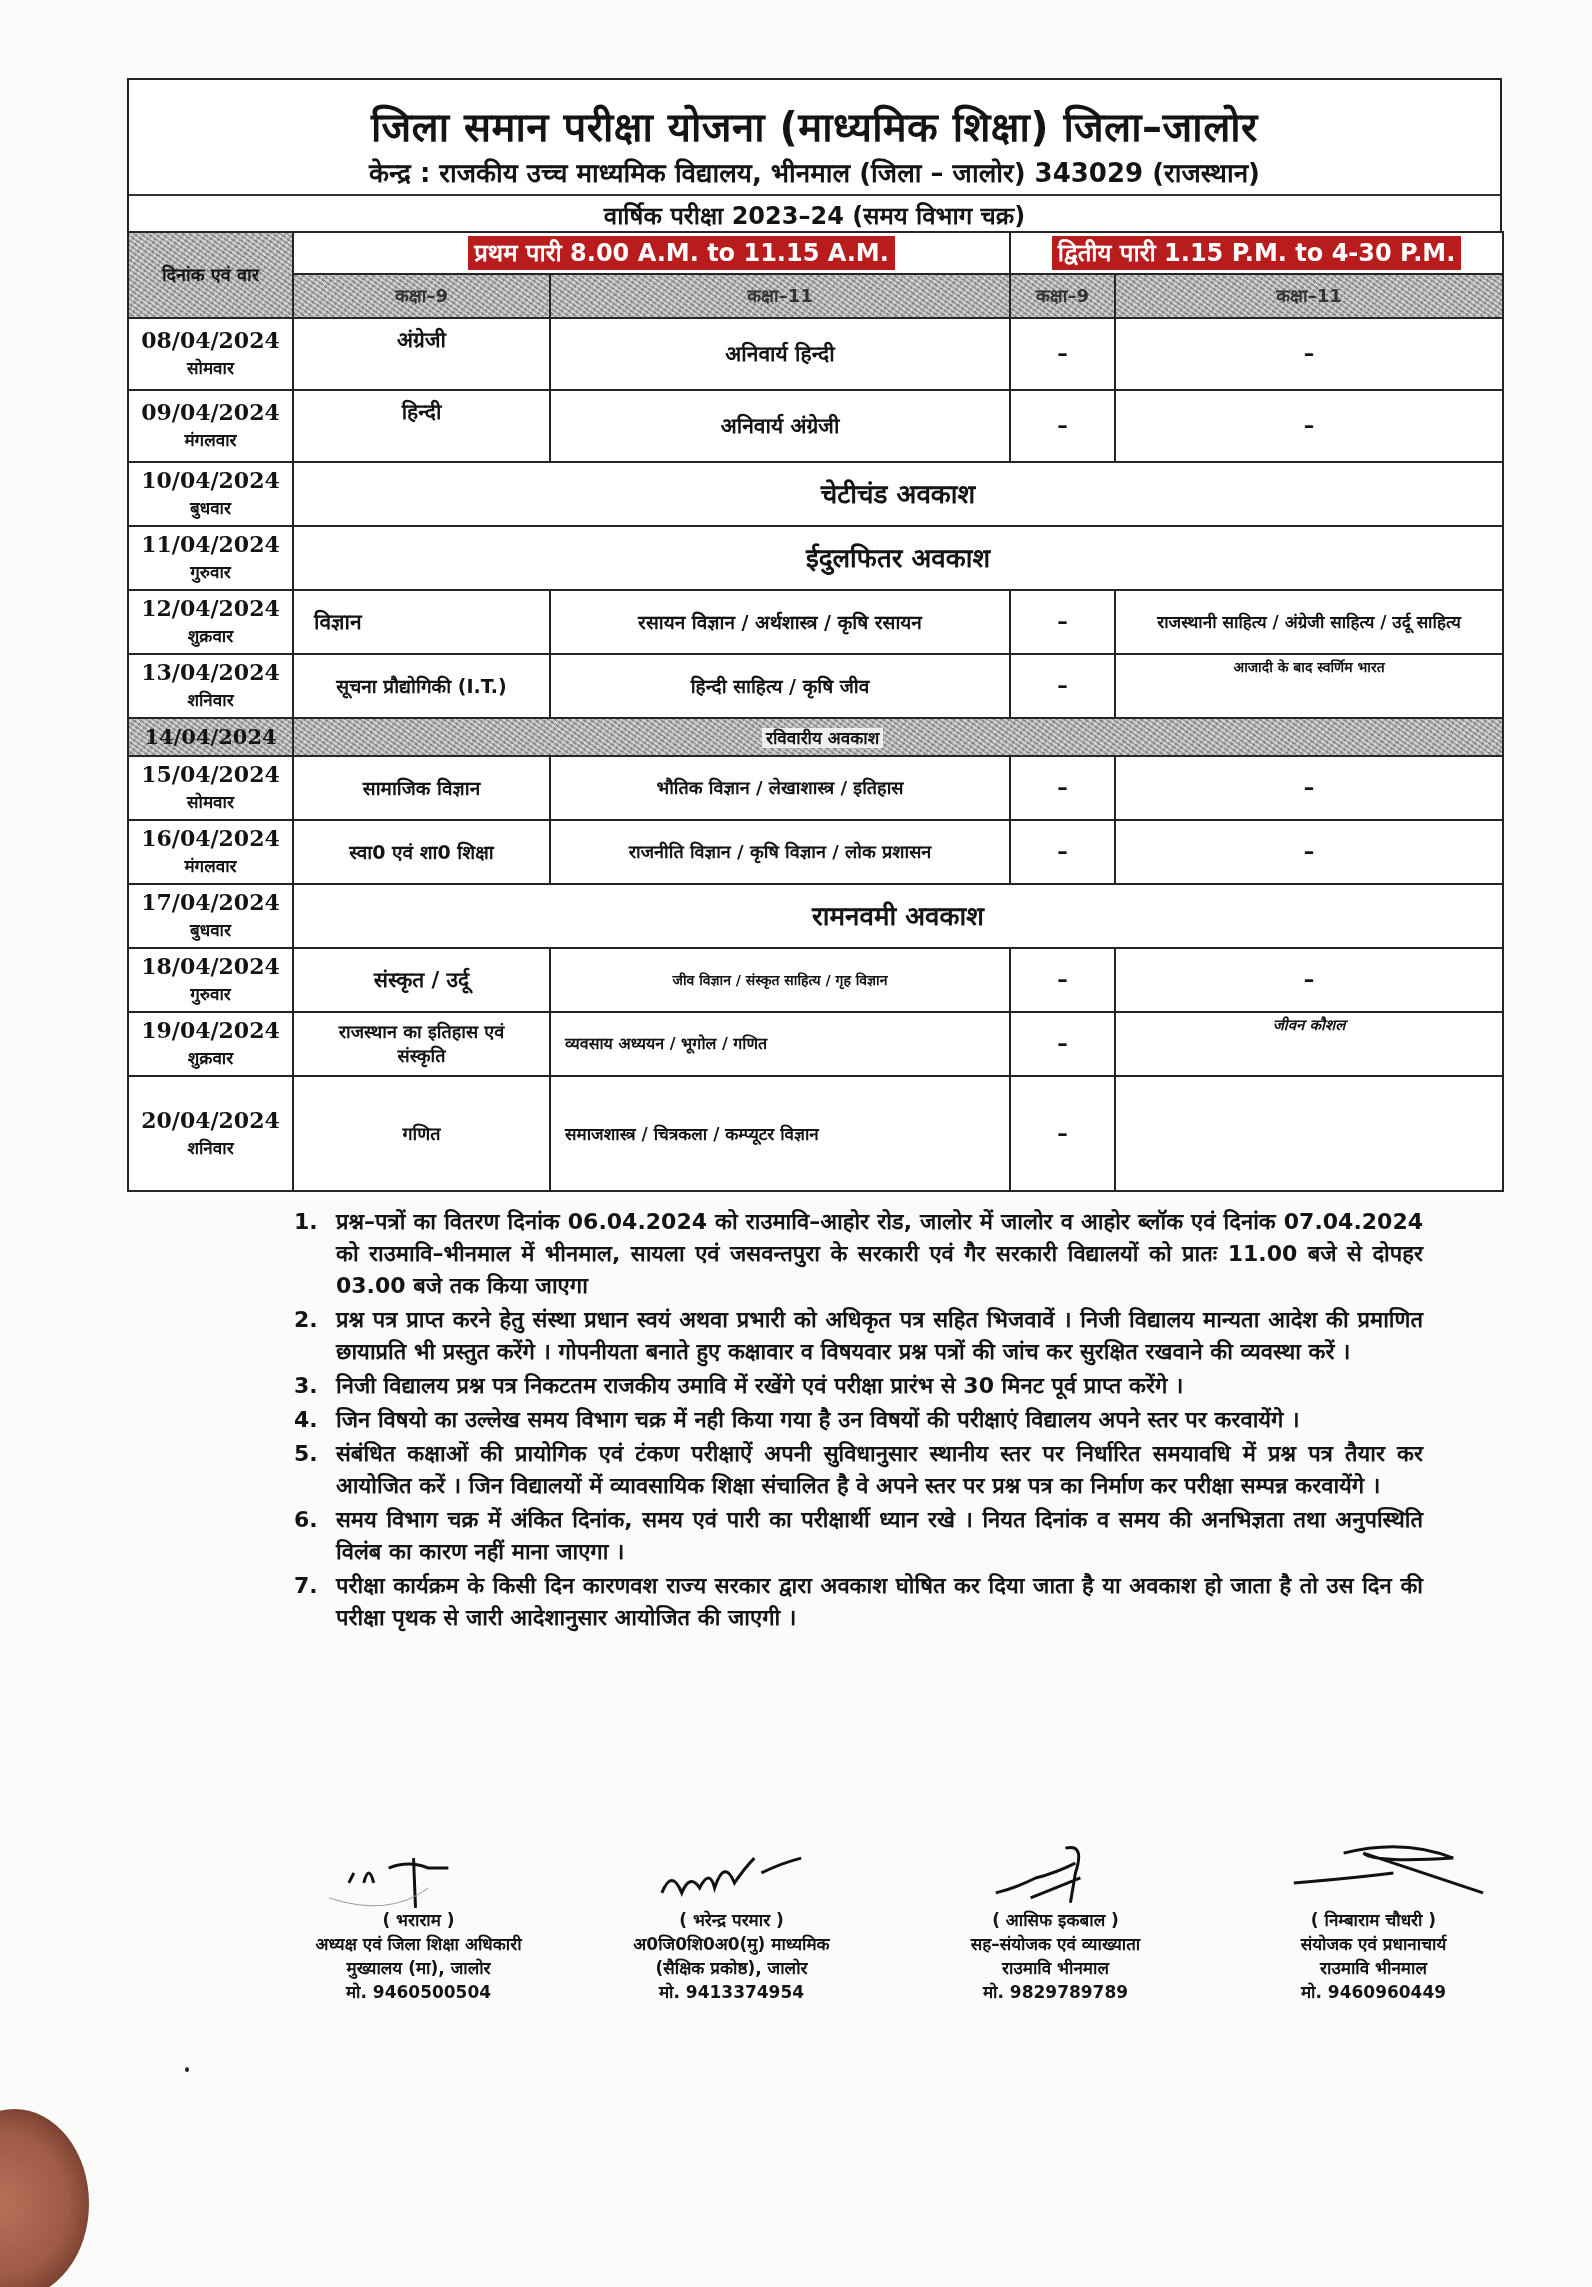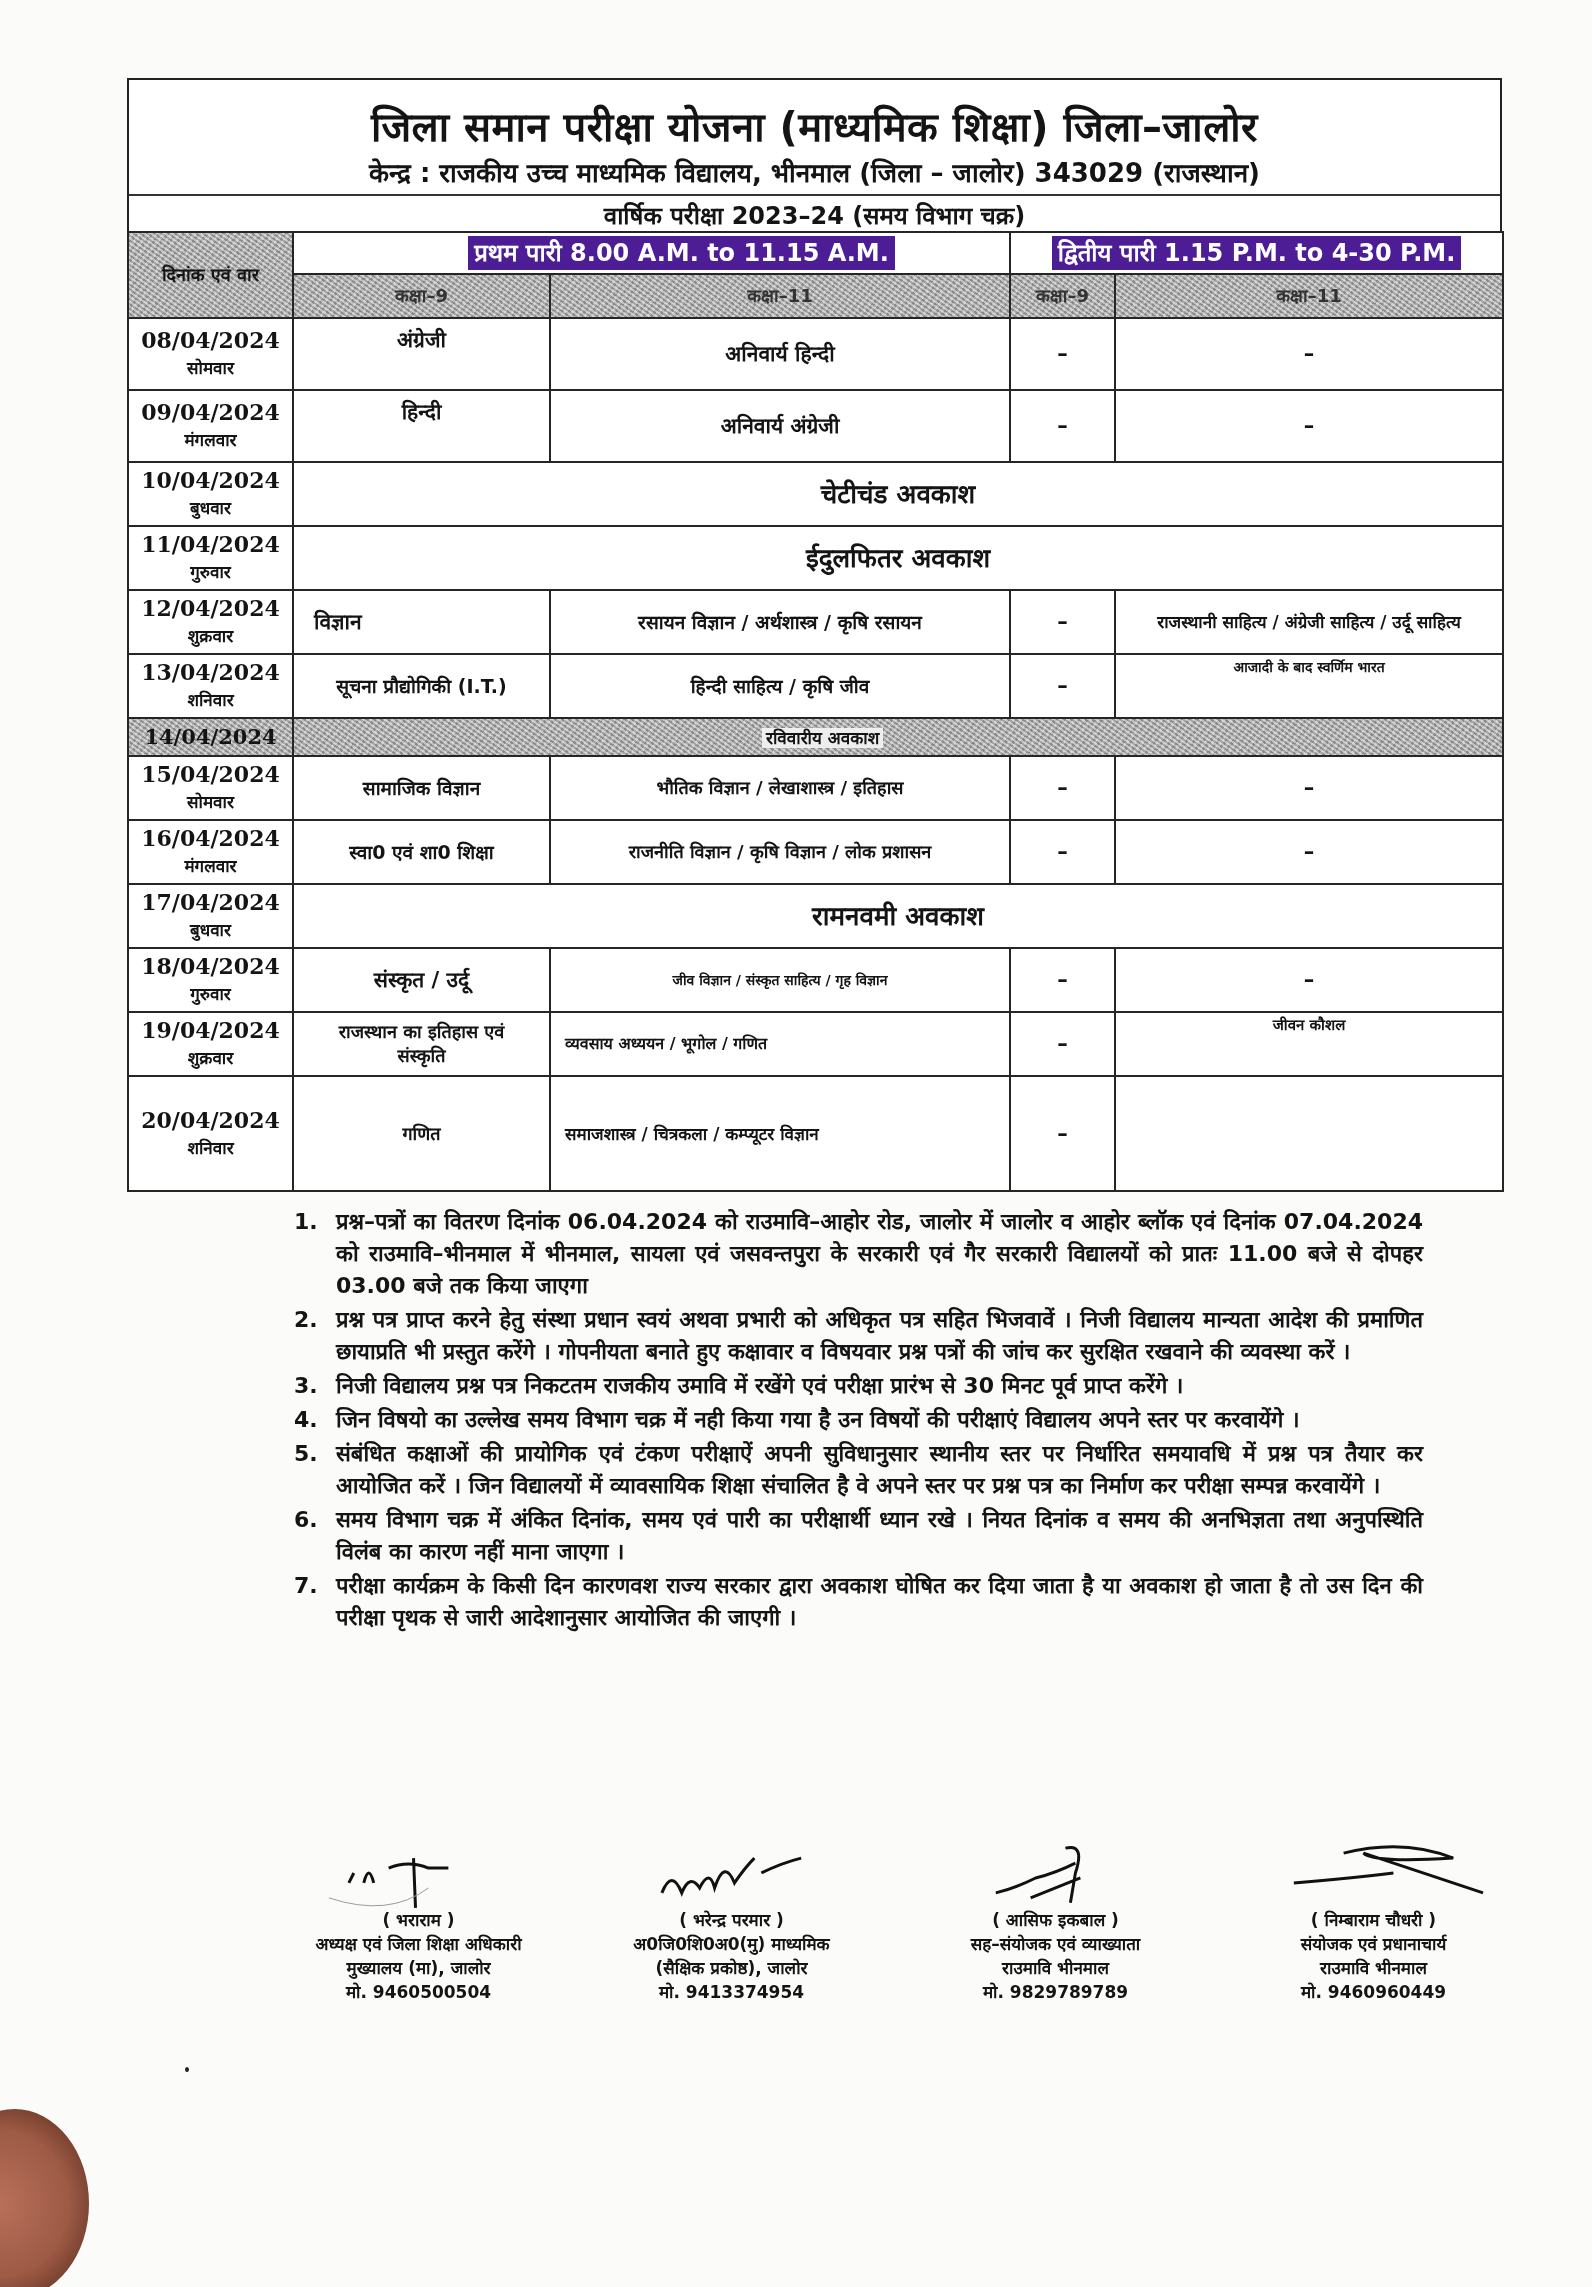--- a/index.html
+++ b/index.html
@@ -29,21 +29,21 @@
     font-size:21px; font-weight:bold; padding:0 4px; line-height:26px;
   }
   .grain {
     background-color:#aaa;
     background-image:
       repeating-linear-gradient(35deg, rgba(255,255,255,0.35) 0 2px, rgba(0,0,0,0.12) 2px 4px),
       repeating-linear-gradient(-50deg, rgba(255,255,255,0.25) 0 3px, rgba(0,0,0,0.08) 3px 6px);
   }
   .shift-band { background:#fff; height:40px; position:relative; }
   .shift-label {
-    display:inline-block; background:#4c1d95; color:#fff; font-size:24px; font-weight:bold;
+    display:inline-block; background:#b91c1c; color:#fff; font-size:24px; font-weight:bold;
     padding:2px 6px; line-height:30px; white-space:nowrap;
   }
   .sub-hdr { height:42px; font-size:18px !important; color:#333; }
   .date-cell { line-height:28px !important; }
   .date-cell .d { font-size:22px; display:block; font-family:"DejaVu Serif", serif; }
   .date-cell .w { font-size:17px; display:block; }
   .row-std td { height:62px; }
   .holiday { font-size:26px !important; }
   .sunday-row td { height:36px; }
   .dash { font-size:22px; }
@@ -214,21 +214,21 @@
     </tr>
 
     <tr class="row-std">
       <td class="date-cell">
             <span class="d">19/04/2024</span>
             <span class="w">शुक्रवार</span>
           </td>
       <td style="font-size:18px;line-height:24px;padding:0 20px;">राजस्थान का इतिहास एवं संस्कृति</td>
       <td style="font-size:16px;text-align:left;padding-left:14px;">व्यवसाय अध्ययन / भूगोल / गणित</td>
       <td class="dash">–</td>
-      <td class="small-t" style="vertical-align:top;font-size:15px !important;">जीवन कौशल</td>
+      <td class="small-t" style="vertical-align:top;font-size:15px !important;font-style:italic;">जीवन कौशल</td>
     </tr>
 
     <tr>
       <td class="date-cell" style="height:113px;">
             <span class="d">20/04/2024</span>
             <span class="w">शनिवार</span>
           </td>
       <td style="font-size:18px;">गणित</td>
       <td style="font-size:17px;text-align:left;padding-left:14px;">समाजशास्त्र / चित्रकला / कम्प्यूटर विज्ञान</td>
       <td class="dash">–</td>

